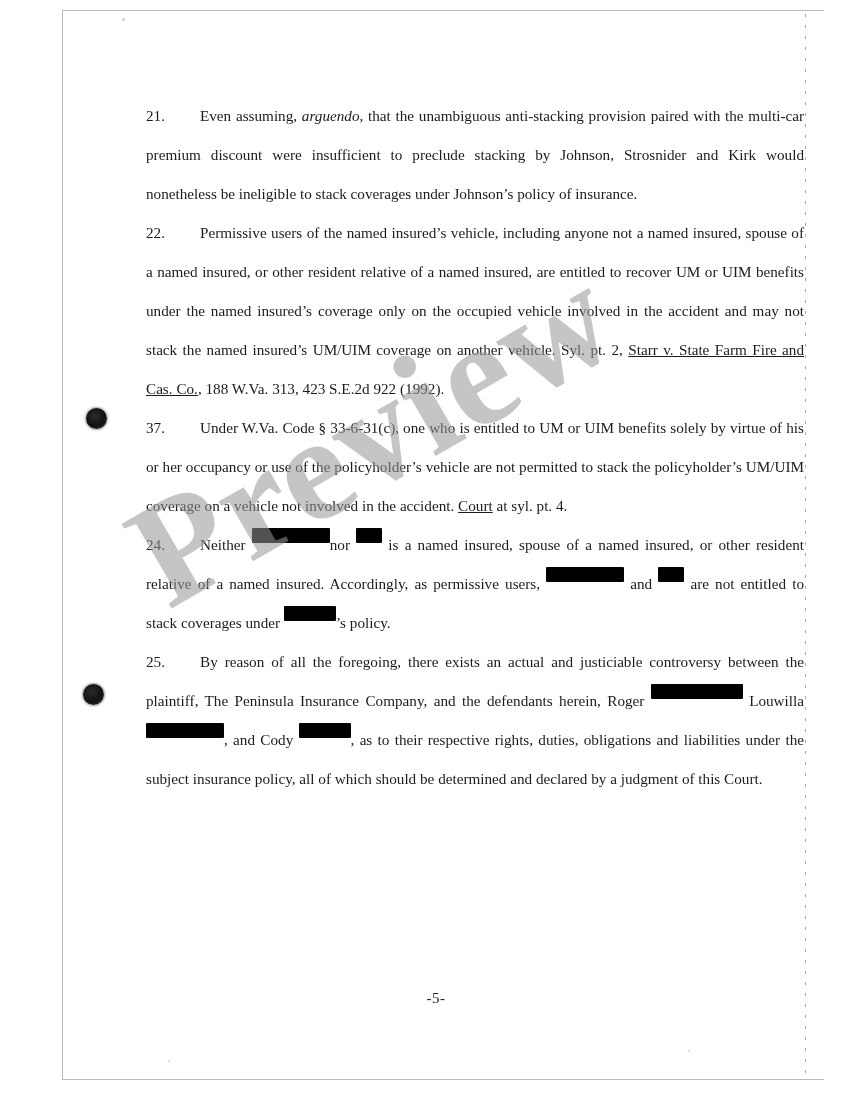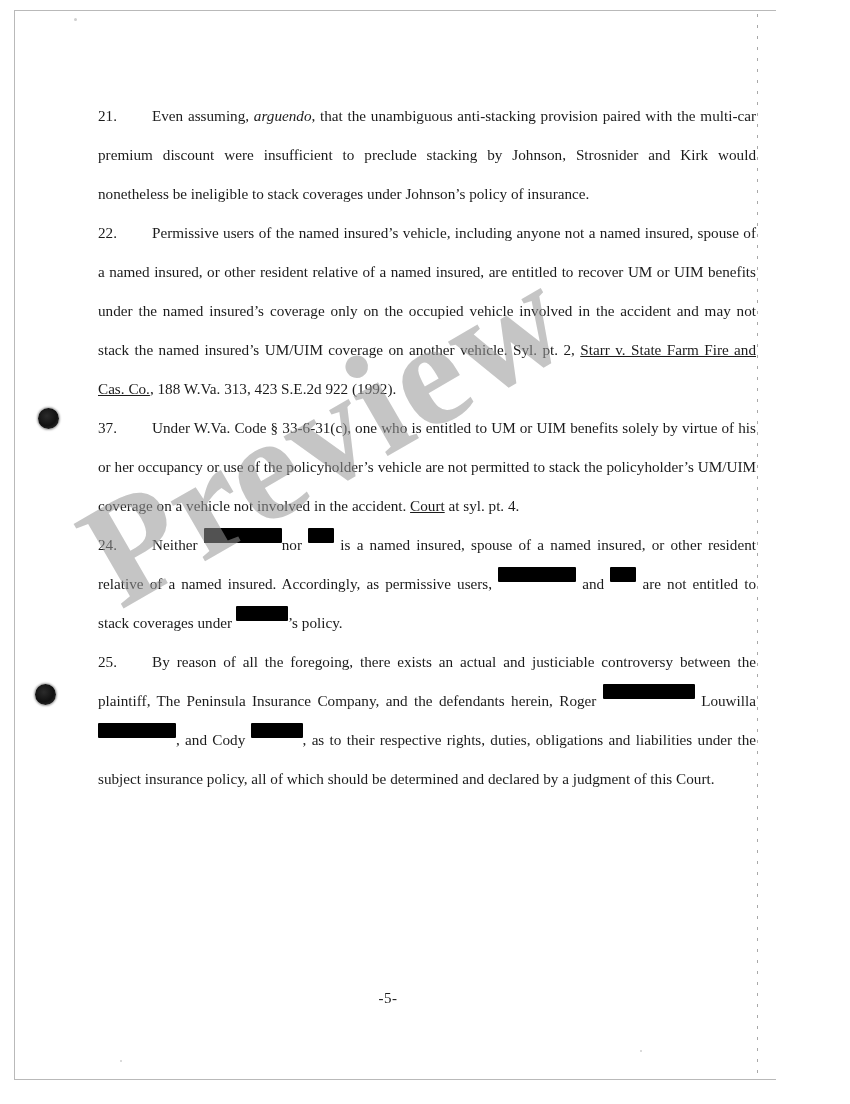--- a/index.html
+++ b/index.html
@@ -9,20 +9,21 @@
   }
   body {
     font-family: "Liberation Serif", serif;
   }
   .page {
     position: relative;
     width: 776px;
     height: 1104px;
     background: #ffffff;
     overflow: hidden;
+    margin-left: 48px;
   }
   
   .scan-frame {
     position: absolute;
     left: 14px;
     top: 10px;
     width: 800px;
     height: 1070px;
     border: 1px solid #b9b9b9;
     box-sizing: border-box;

